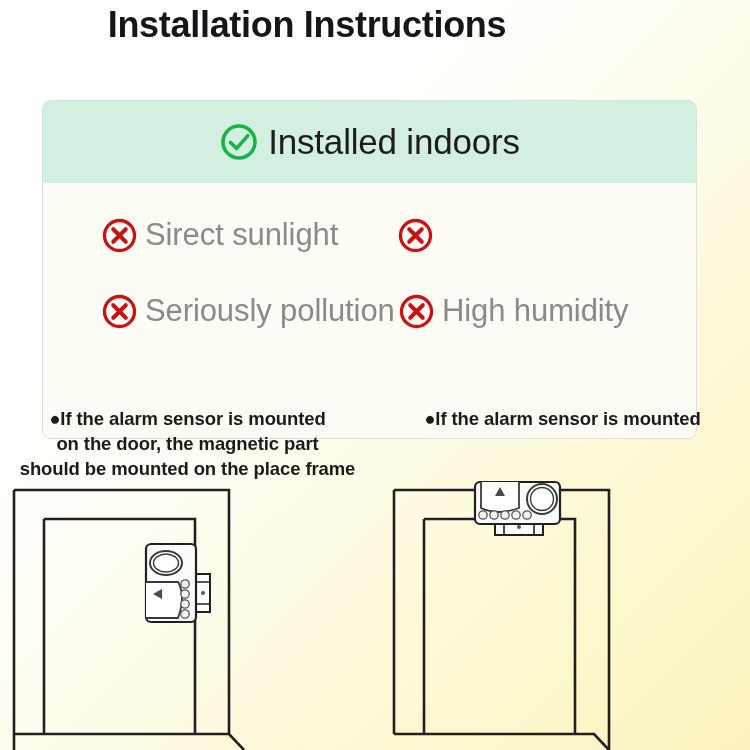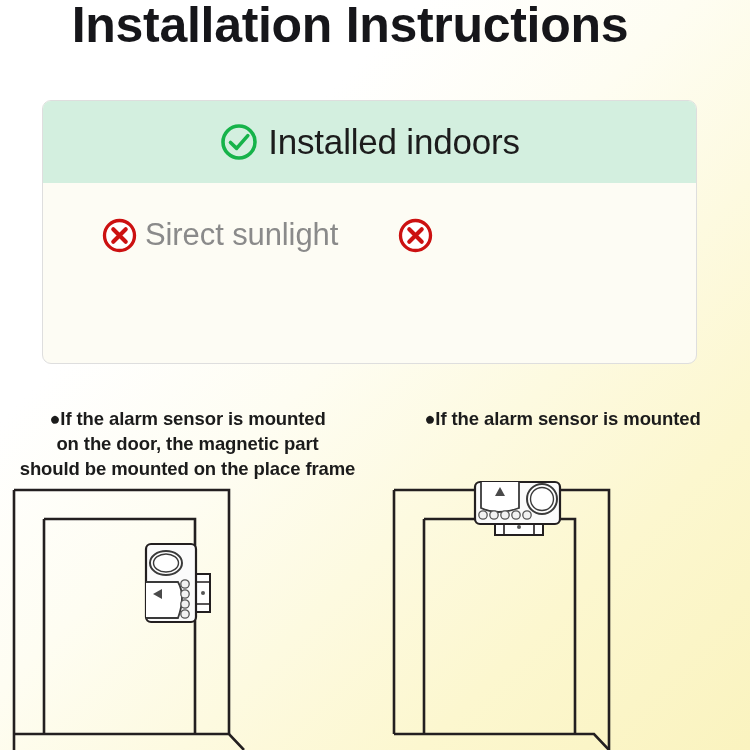--- a/index.html
+++ b/index.html
@@ -29,36 +29,35 @@
   }
 
   
   .page-title {
     position: absolute;
     top: 2px;
     left: 0;
     width: 614px;
     text-align: center;
     font-family: "Liberation Sans Narrow", "Liberation Sans", sans-serif;
-    font-size: 50px;
+    font-size: 36px;
     font-weight: bold;
     letter-spacing: -0.3px;
     color: #16161a;
     line-height: 46px;
     white-space: nowrap;
-    margin-left: 43px;
   }
 
   
   .cond-card {
     position: absolute;
     left: 42px;
     top: 100px;
     width: 655px;
-    height: 264px;
+    height: 339px;
     box-sizing: border-box;
     border: 1px solid #dedede;
     border-radius: 9px;
     background: #fdfcf4;
     overflow: hidden;
   }
   .cond-header {
     height: 82px;
     background: #d3efdf;
     display: flex;
@@ -179,20 +178,40 @@
         <div class="cond-item col-right">
           <span>
             <svg class="x-icon" viewBox="0 0 40 40" aria-hidden="true">
               <circle cx="20" cy="20" r="15.4" fill="#ffffff" stroke="#cc1111" stroke-width="3.4"></circle>
               <path d="M13.6 13.6 L26.4 26.4 M26.4 13.6 L13.6 26.4" stroke="#cc1111" stroke-width="4.2" stroke-linecap="round"></path>
             </svg>
           </span>
         </div>
       </div>
 
+      <div class="cond-row">
+        <div class="cond-item col-left">
+          <span>
+            <svg class="x-icon" viewBox="0 0 40 40" aria-hidden="true">
+              <circle cx="20" cy="20" r="15.4" fill="#ffffff" stroke="#cc1111" stroke-width="3.4"></circle>
+              <path d="M13.6 13.6 L26.4 26.4 M26.4 13.6 L13.6 26.4" stroke="#cc1111" stroke-width="4.2" stroke-linecap="round"></path>
+            </svg>
+          </span>
+          <span class="cond-label">Seriously pollution</span>
+        </div>
+        <div class="cond-item col-right">
+          <span>
+            <svg class="x-icon" viewBox="0 0 40 40" aria-hidden="true">
+              <circle cx="20" cy="20" r="15.4" fill="#ffffff" stroke="#cc1111" stroke-width="3.4"></circle>
+              <path d="M13.6 13.6 L26.4 26.4 M26.4 13.6 L13.6 26.4" stroke="#cc1111" stroke-width="4.2" stroke-linecap="round"></path>
+            </svg>
+          </span>
+          <span class="cond-label">High humidity</span>
+        </div>
+      </div>
 
     </div>
   </div>
 
   <div class="mount-wrap">
 
     <div class="mount-col left">
       <div class="mount-caption">
         <div class="bullet-line">●If the alarm sensor is mounted</div>
         <div class="bullet-line">on the door, the magnetic part</div>

